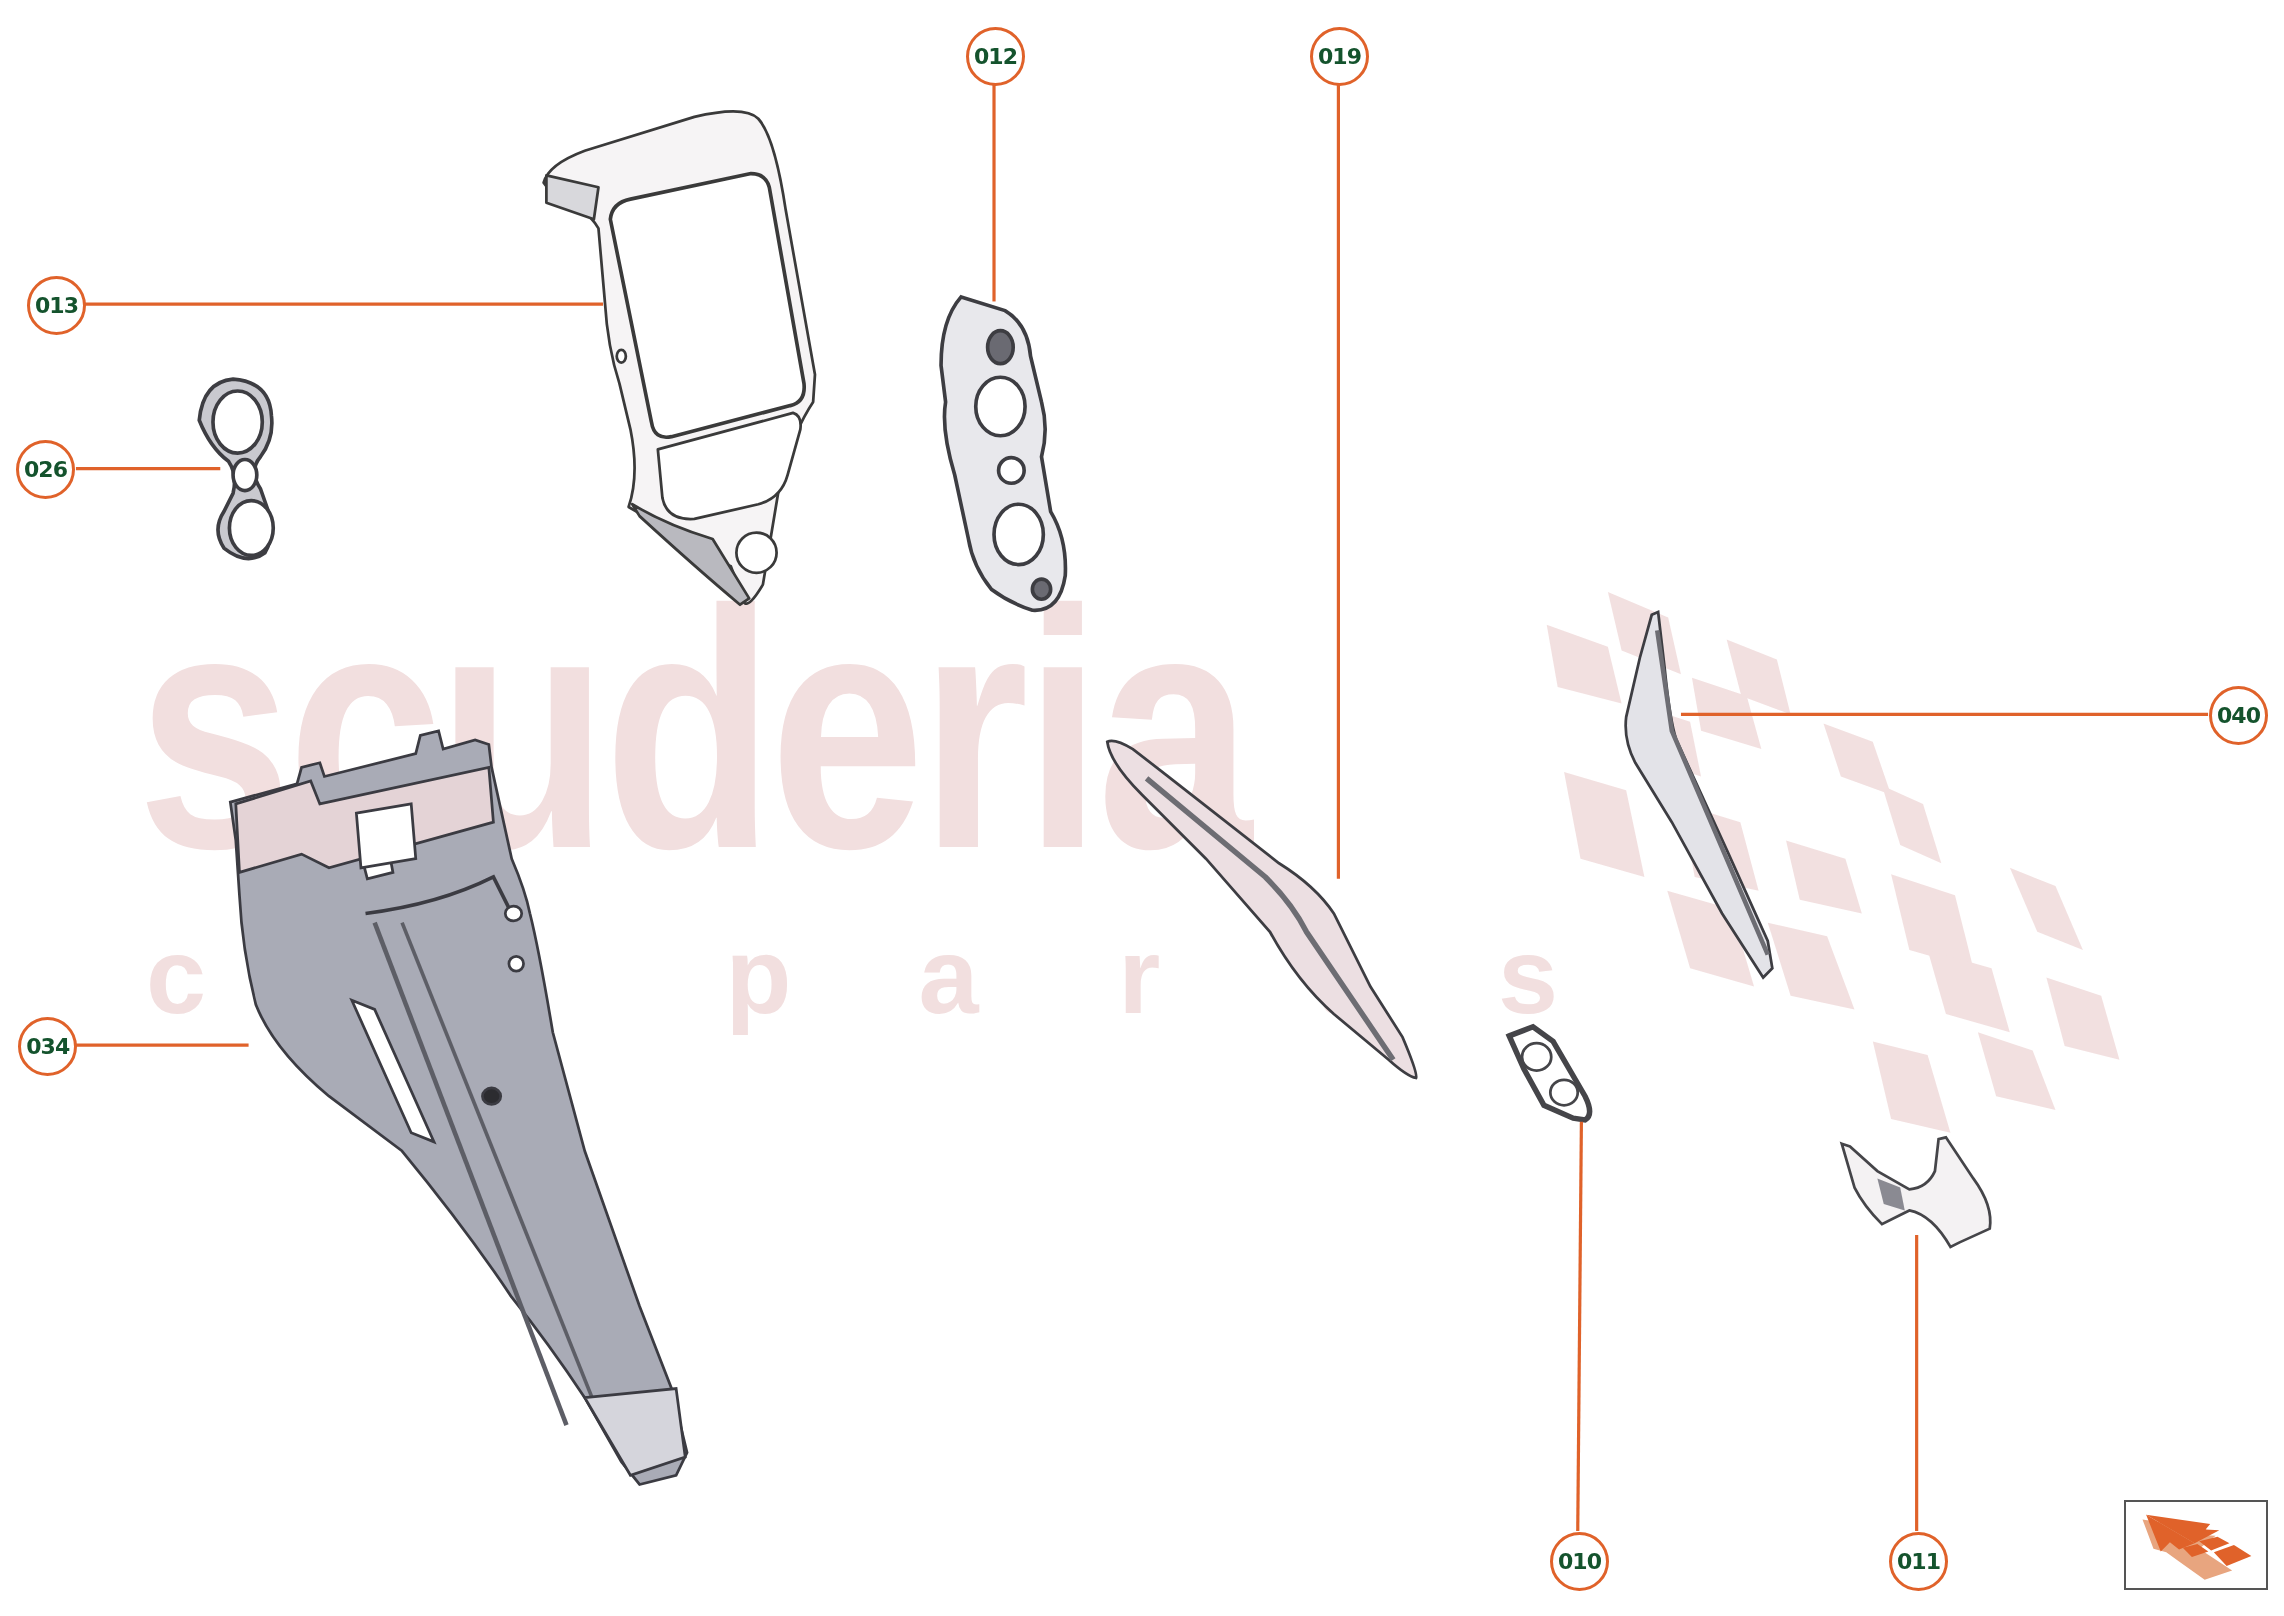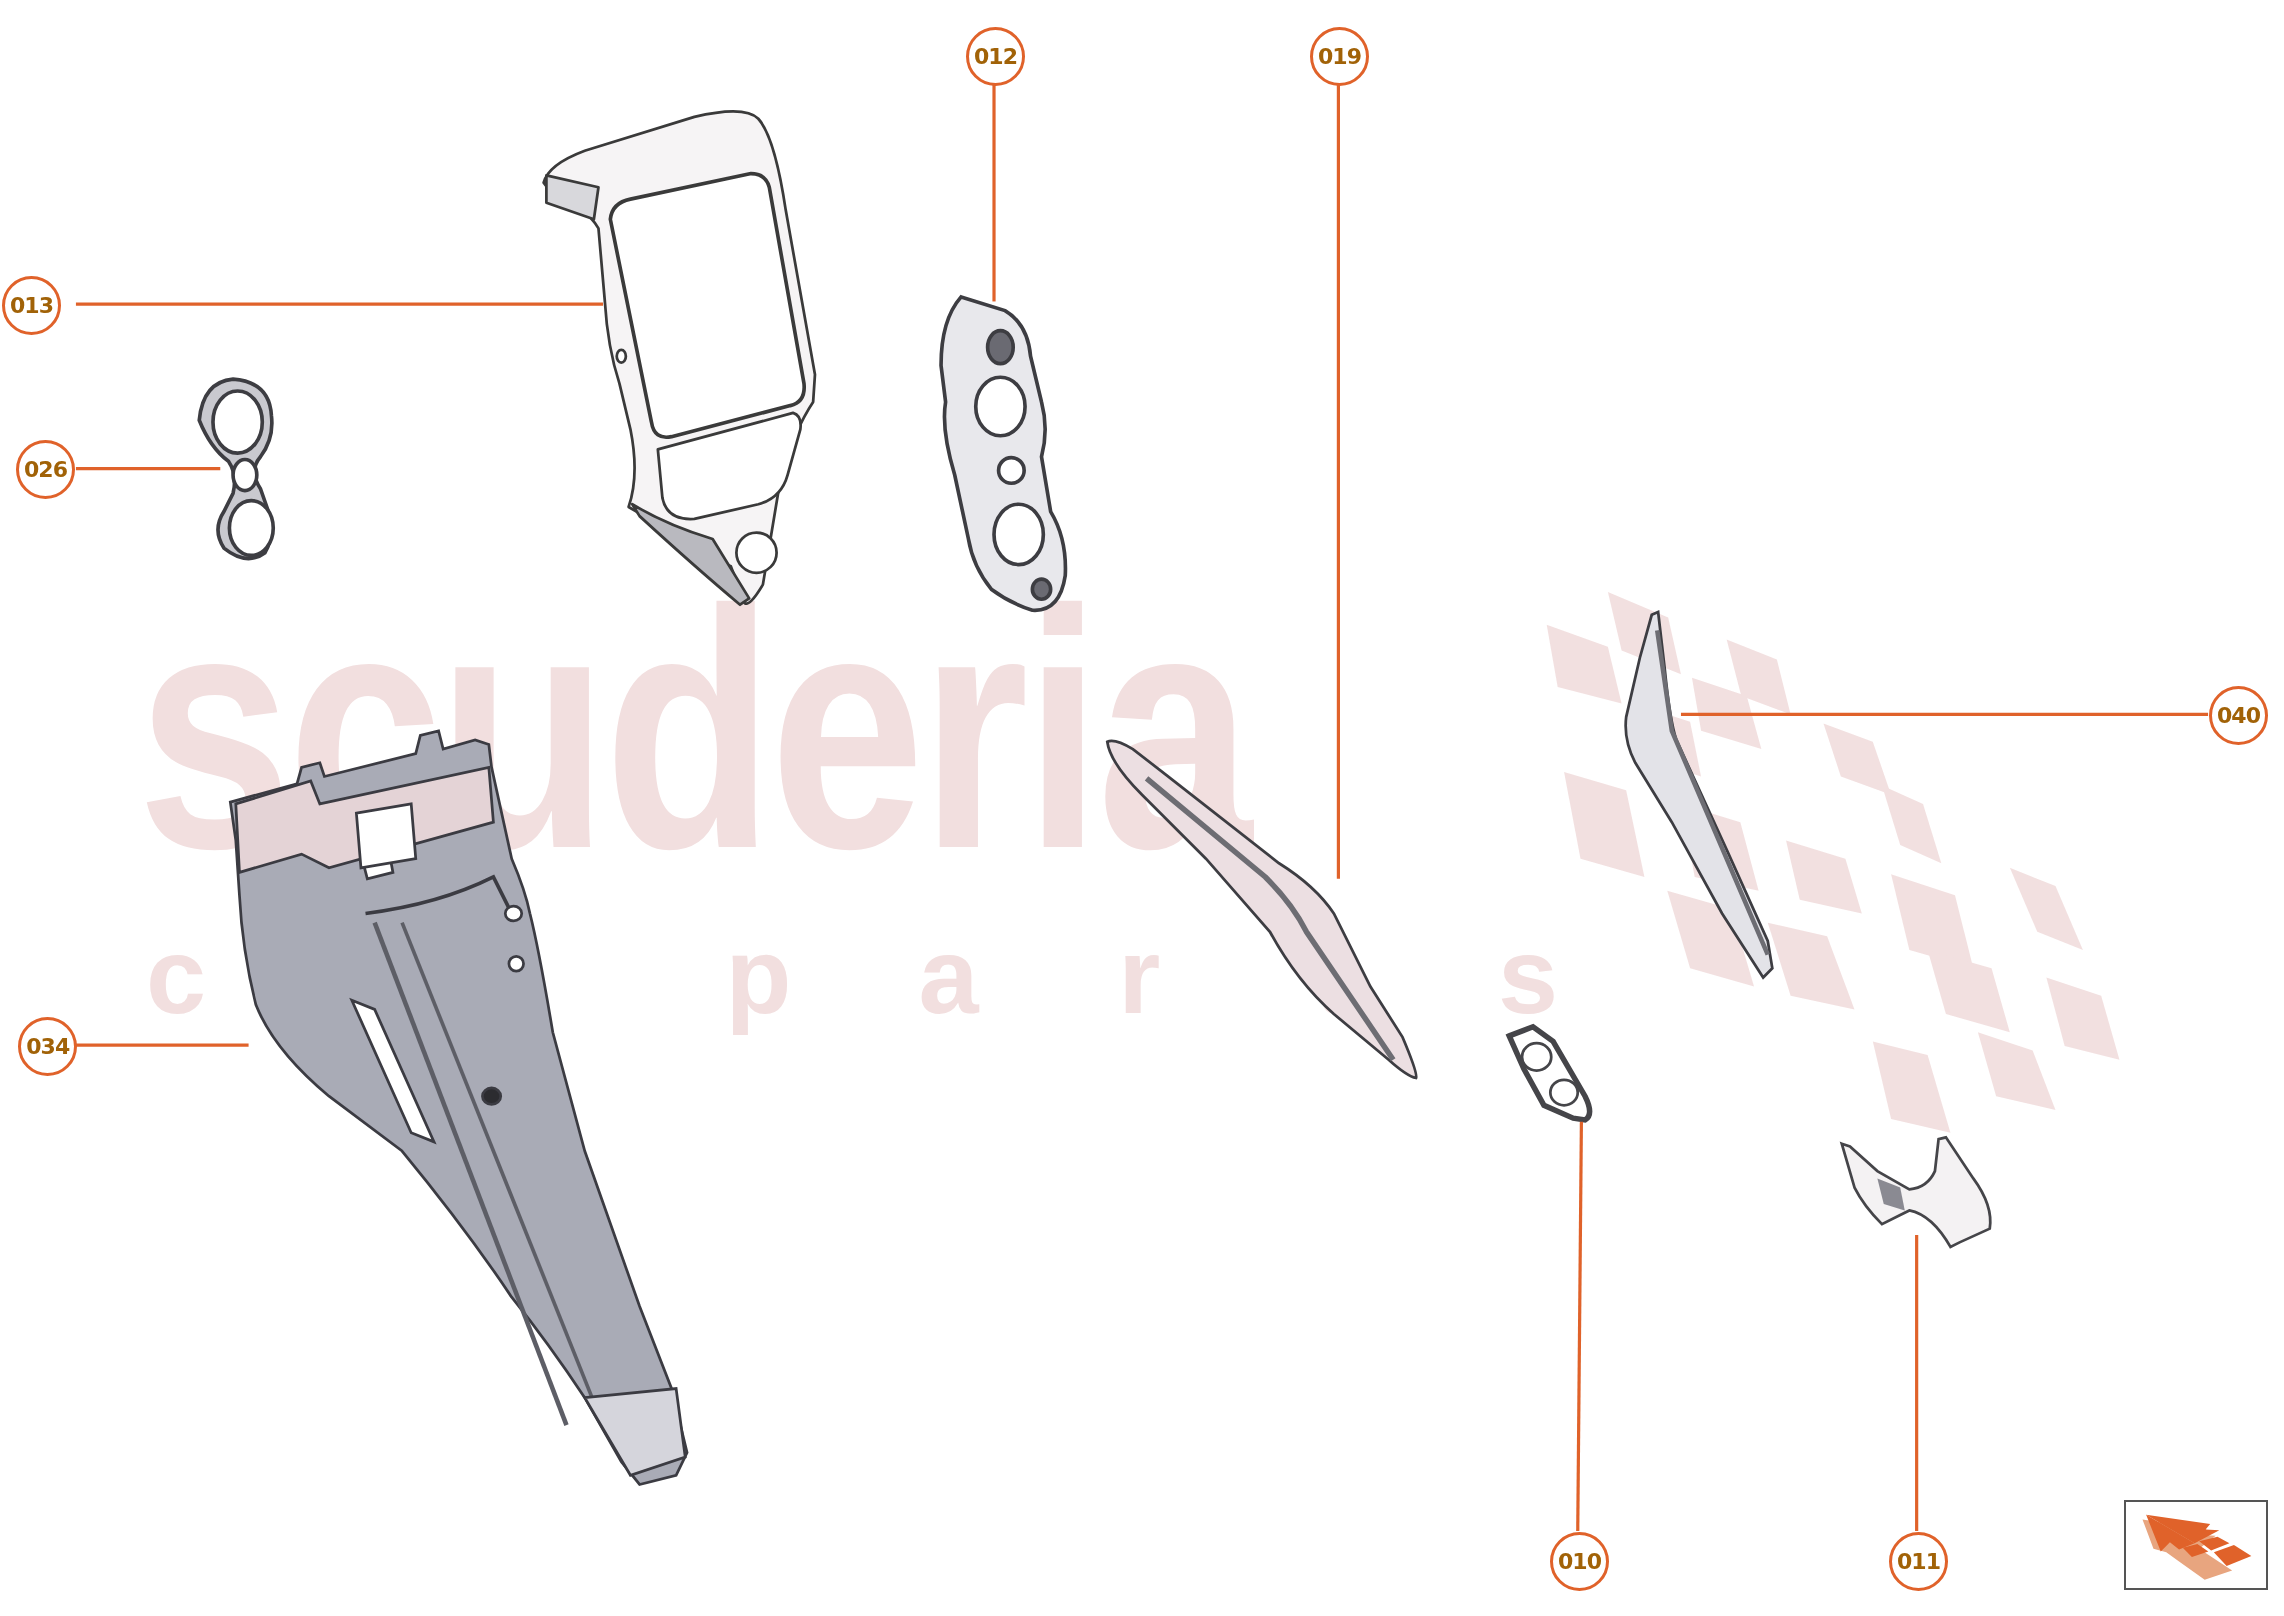--- a/index.html
+++ b/index.html
@@ -13,21 +13,21 @@
                color: #f2dfdf; white-space: nowrap; }
     .wm-sub { position: absolute; left: 146px; top: 925px; width: 1407px; height: 101px;
               display: flex; justify-content: space-between;
               font-family: "Liberation Sans", sans-serif; font-weight: bold;
               font-size: 108px; line-height: 101px; color: #f2dfdf; }
     .wm-sub span { display: inline-block; width: 55px; text-align: center; }
     .callout { position: absolute; width: 53px; height: 53px; border-radius: 50%;
                border: 3.7px solid #e0622a; background: #ffffff; box-sizing: content-box;
                display: flex; align-items: center; justify-content: center;
                font-family: "DejaVu Sans", sans-serif; font-size: 22px; font-weight: bold;
-               color: #a16207; letter-spacing: -0.9px; cursor: pointer; }
+               color: #14532d; letter-spacing: -0.9px; cursor: pointer; }
     .orient { position: absolute; left: 2124px; top: 1500px; width: 140px; height: 86px;
               border: 2.7px solid #555555; background: #ffffff; }
   </style>
 </head>
 <body>
 
 <div id="stage">
 
   <div class="wm-main">scuderia</div>
   <div class="wm-sub">
@@ -132,21 +132,21 @@
       <line x1="2098" y1="1676" x2="2098" y2="1352"></line>
       <line x1="1727" y1="1676" x2="1731" y2="1228"></line>
       <line x1="1465" y1="93" x2="1465" y2="962"></line>
       <line x1="2417" y1="782" x2="1840" y2="782"></line>
       <line x1="83" y1="1144" x2="272" y2="1144"></line>
       <line x1="83" y1="513" x2="241" y2="513"></line>
     </g>
   </svg>
 
   <div class="callout" style="left:966px;top:27.4px">012</div>
-  <div class="callout" style="left:2px;top:276px">013</div>
+  <div class="callout" style="left:27px;top:276px">013</div>
   <div class="callout" style="left:1889px;top:1532px">011</div>
   <div class="callout" style="left:1550px;top:1532px">010</div>
   <div class="callout" style="left:1310px;top:27.4px">019</div>
   <div class="callout" style="left:2209px;top:686px">040</div>
   <div class="callout" style="left:18.3px;top:1017px">034</div>
   <div class="callout" style="left:16px;top:440px">026</div>
 
   <div class="orient">
     <svg width="140" height="86" viewBox="0 0 153 94">
       <g transform="translate(-2,3)" fill="#e8a57f">

